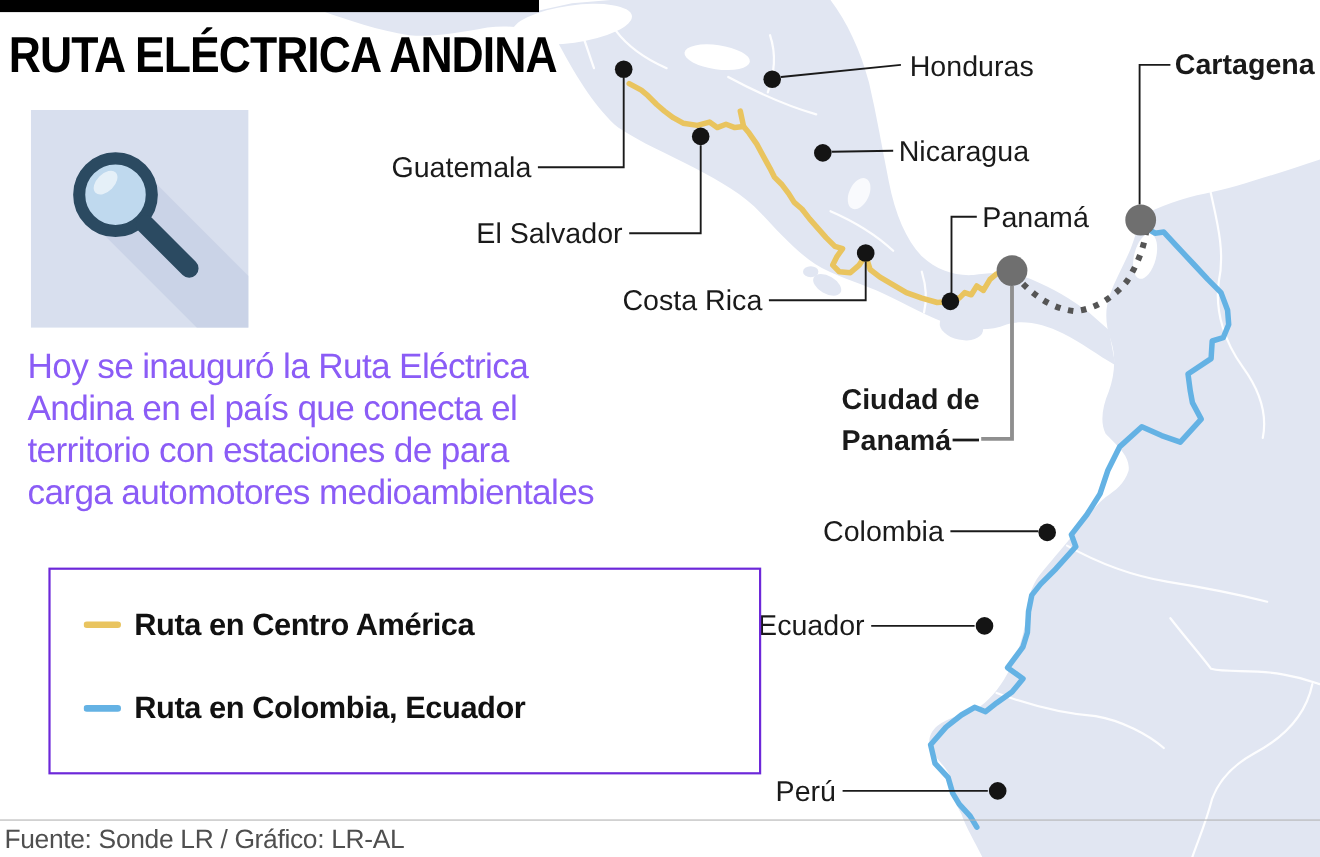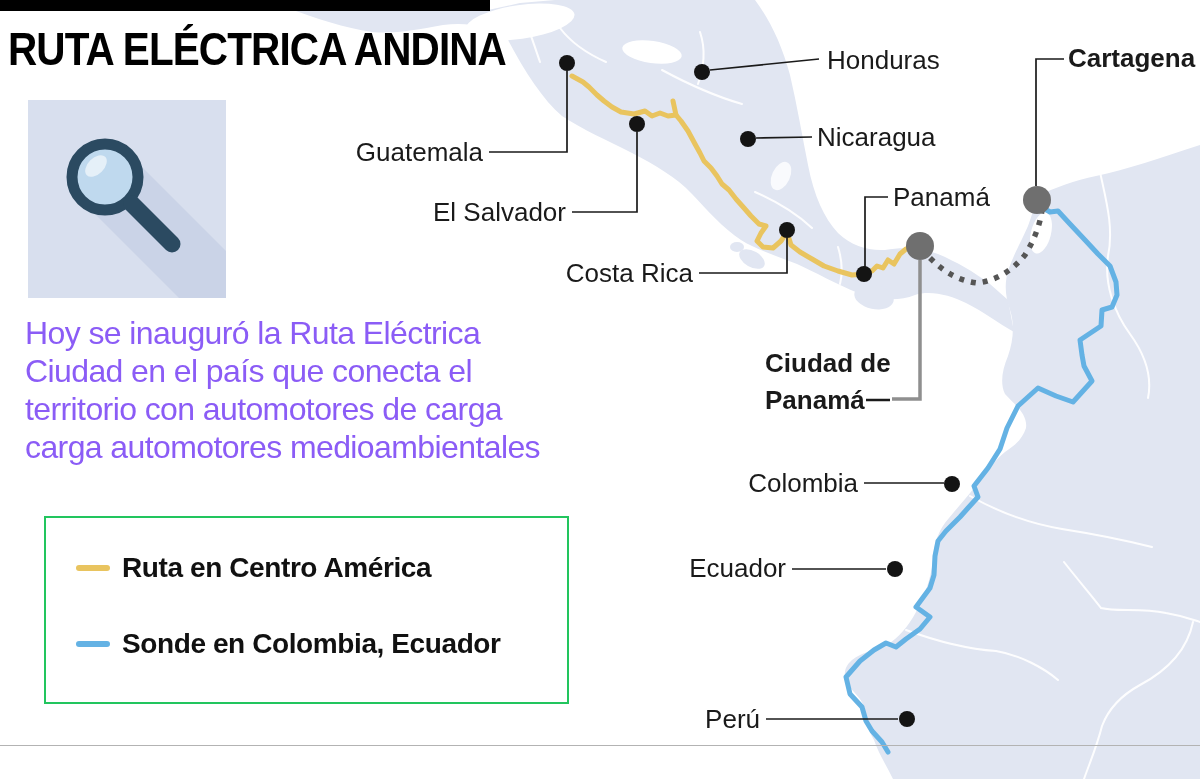--- a/index.html
+++ b/index.html
@@ -5,21 +5,21 @@
   html,body{margin:0;padding:0;background:#fff;}
   .stage{position:relative;width:1200px;height:779px;background:#fff;overflow:hidden;
          font-family:"Liberation Sans",sans-serif;color:#111;}
   .map-svg{position:absolute;left:0;top:0;}
   .topbar{position:absolute;left:0;top:0;width:490px;height:11px;background:#000;}
   .title{position:absolute;left:8px;top:22px;font-size:46px;font-weight:700;letter-spacing:-1px;
          transform:scaleX(.88);transform-origin:0 50%;white-space:nowrap;color:#000;}
   .icon-tile{position:absolute;left:28px;top:100px;width:198px;height:198px;}
   .intro{position:absolute;left:25px;top:314px;width:640px;font-size:32px;line-height:38px;
          color:#8b5cf6;letter-spacing:-0.6px;}
-  .legend{position:absolute;left:44px;top:516px;width:525px;height:188px;border:2px solid #22c55e;
+  .legend{position:absolute;left:44px;top:516px;width:648px;height:188px;border:2px solid #6d28d9;
           box-sizing:border-box;padding:33px 0 0 30px;background:transparent;}
   .legend-row{display:flex;align-items:flex-start;gap:12px;margin-bottom:42px;}
   .legend-text{font-size:28px;font-weight:700;color:#111;line-height:34px;letter-spacing:-0.4px;}
   .swatch{flex:0 0 auto;margin-top:0;}
   .rule{position:absolute;left:0;top:745px;width:1200px;height:1px;background:#b3b3b3;}
   .footer{position:absolute;left:4px;top:750px;font-size:24px;color:#4f4f4f;letter-spacing:-0.3px;}
   .map-label{font-size:26px;fill:#1a1a1a;font-weight:400;}
   .map-label-bold{font-size:26px;fill:#1a1a1a;font-weight:700;}
 </style>
 </head>
@@ -151,39 +151,40 @@
       <polygon points="100,53 53,100 151,198 198,198 198,151" fill="#c6cfe4" opacity="0.75"></polygon>
       <circle cx="77" cy="77" r="33" fill="#bfd9ee"></circle>
       <circle cx="77" cy="77" r="33" fill="none" stroke-width="11" stroke="#2b4a61"></circle>
       <ellipse cx="68" cy="66" rx="13" ry="8" fill="#ffffff" opacity="0.6" transform="rotate(-45 68 66)"></ellipse>
       <line x1="104" y1="104" x2="144" y2="144" stroke-width="17" stroke-linecap="round" stroke="#2b4a61"></line>
     </svg>
   </div>
 
   <div class="intro">
     <div>Hoy se inauguró la Ruta Eléctrica</div>
-    <div>Ciudad en el país que conecta el</div>
-    <div>territorio con automotores de carga</div>
+    <div>Andina en el país que conecta el</div>
+    <div>territorio con estaciones de para</div>
     <div>carga automotores medioambientales</div>
   </div>
 
   <div class="legend">
     <div class="legend-row">
       <svg class="swatch" width="34" height="34">
         <line x1="3" y1="17" x2="31" y2="17" stroke-width="6" stroke-linecap="round" stroke="#e9c45f"></line>
       </svg>
       <div class="legend-text">
         <div>Ruta en Centro América</div>
       </div>
     </div>
     <div class="legend-row">
       <svg class="swatch" width="34" height="34">
         <line x1="3" y1="17" x2="31" y2="17" stroke-width="6" stroke-linecap="round" stroke="#64b2e4"></line>
       </svg>
       <div class="legend-text">
-        <div>Sonde en Colombia, Ecuador</div>
+        <div>Ruta en Colombia, Ecuador</div>
       </div>
     </div>
   </div>
 
   <div class="rule"></div>
+  <div class="footer">Fuente: Sonde LR / Gráfico: LR-AL</div>
 
 </div>
 
 </body></html>

